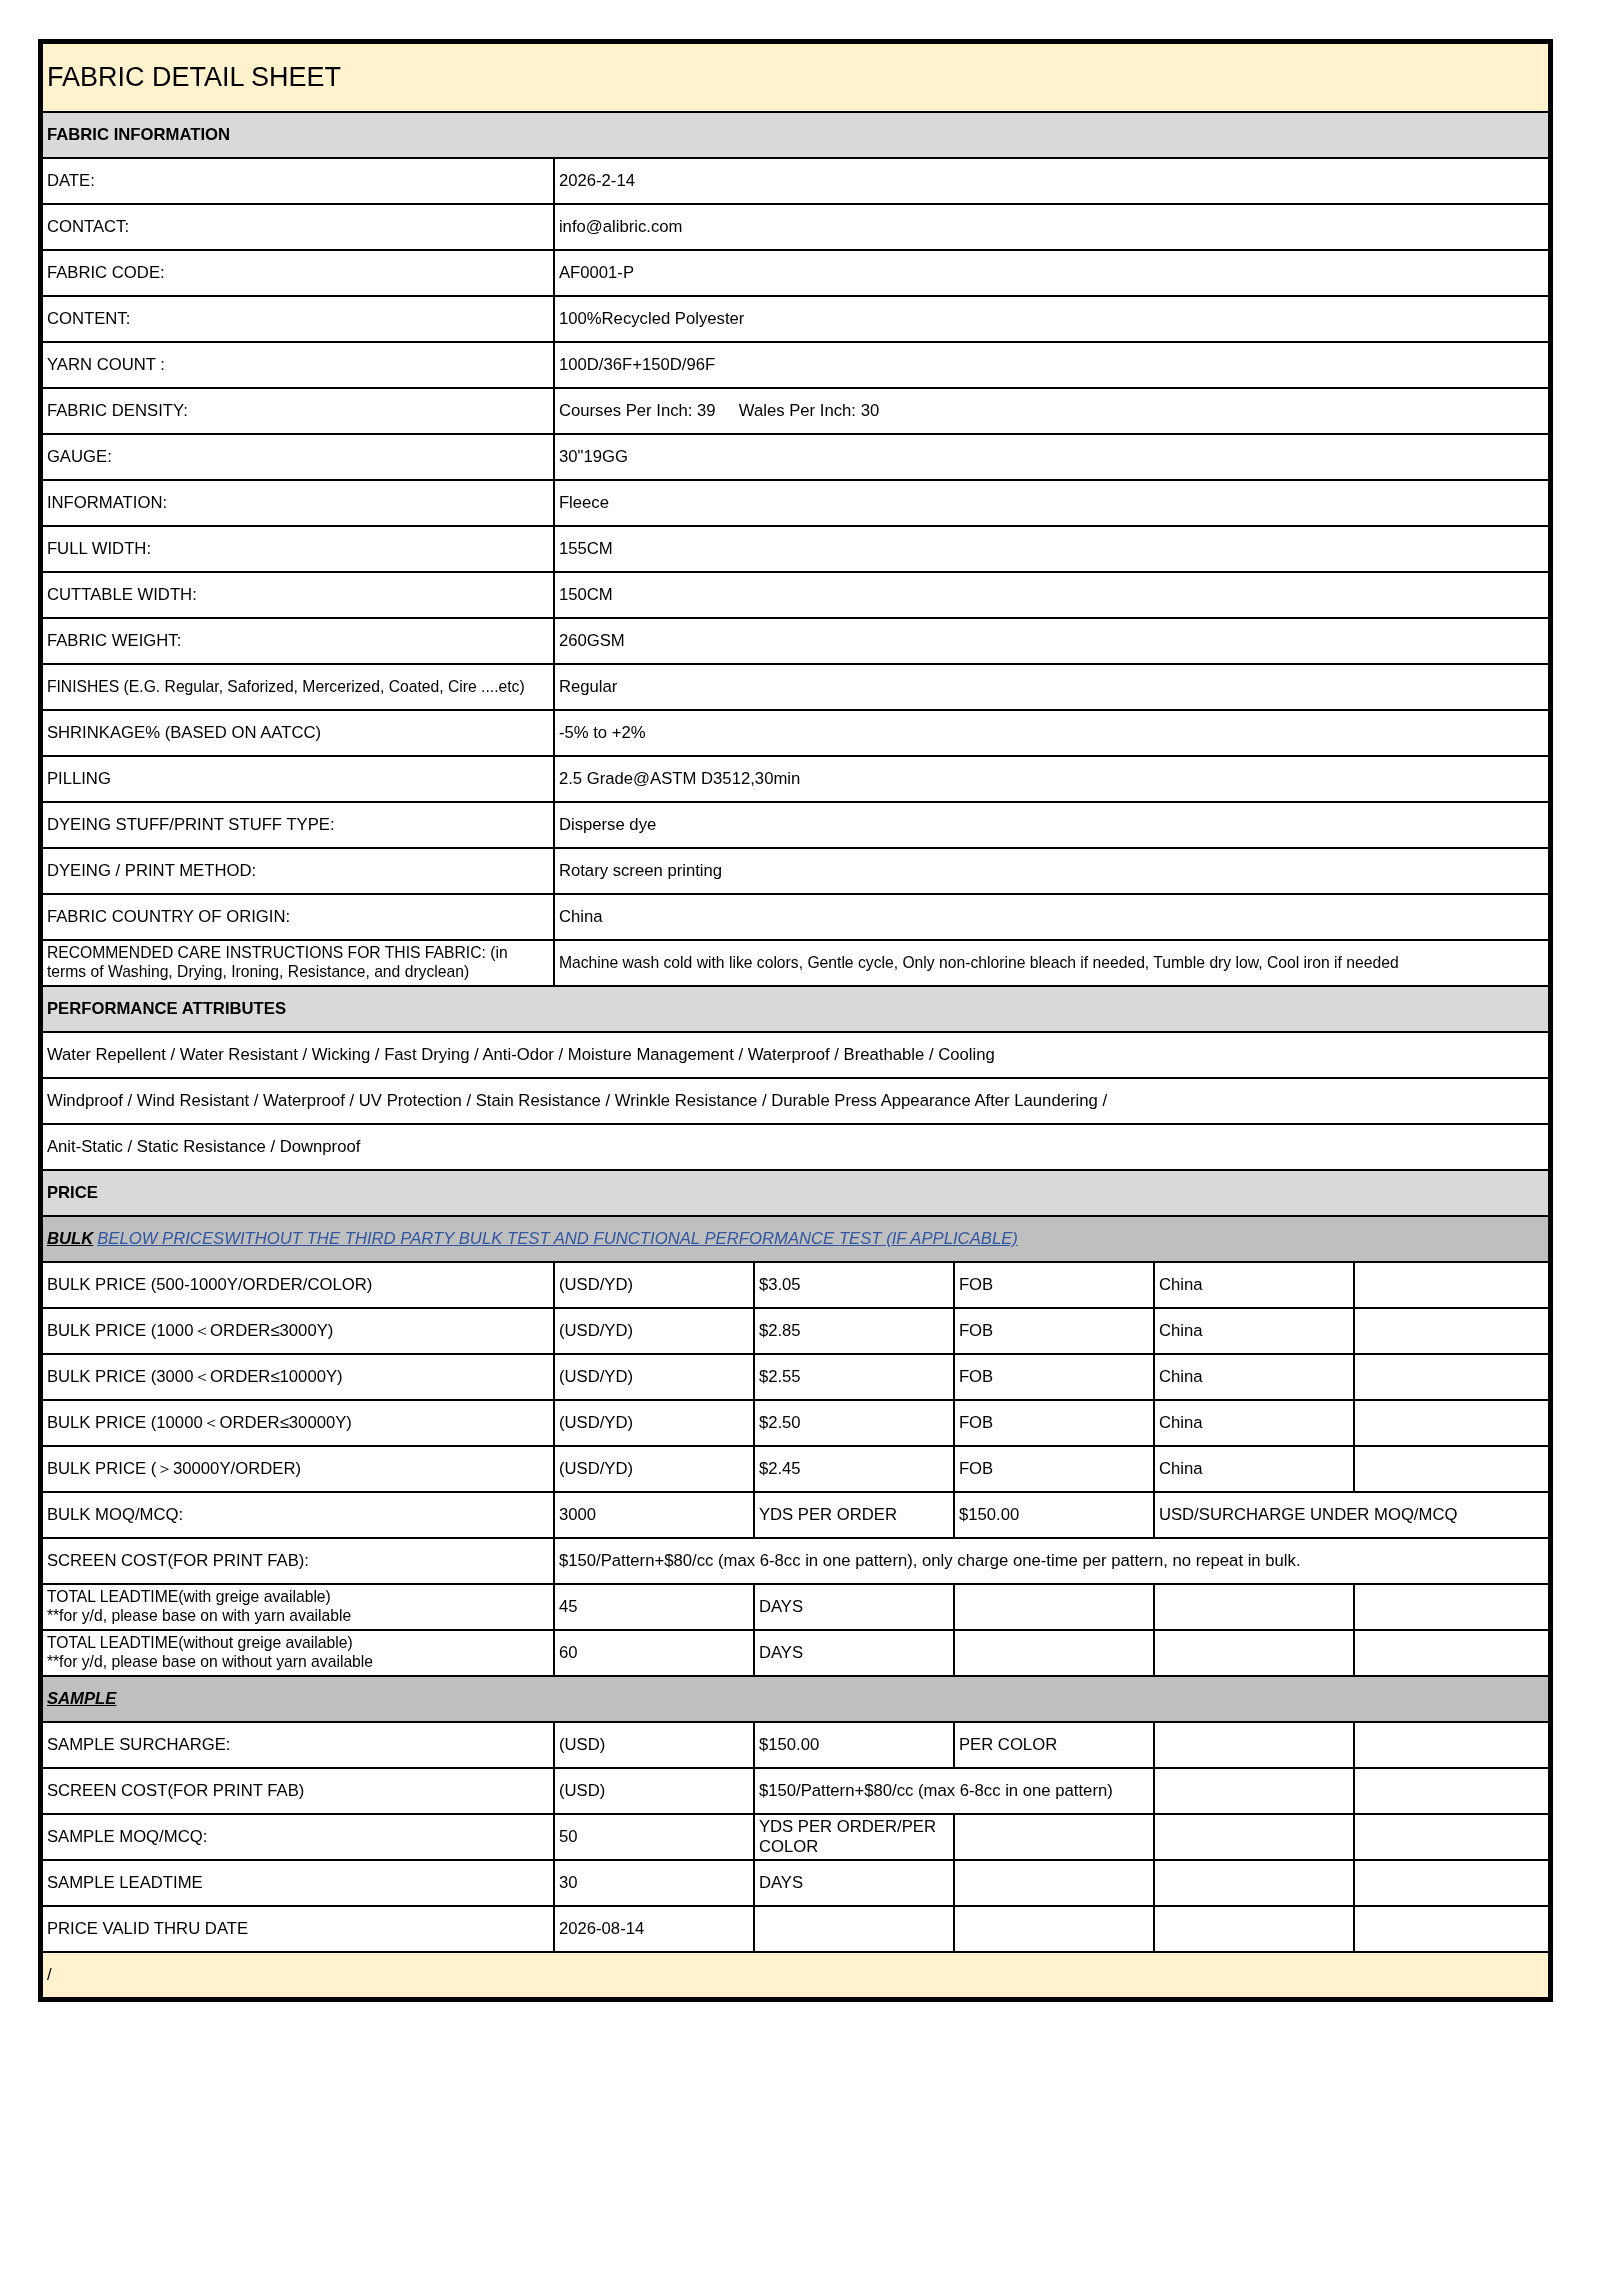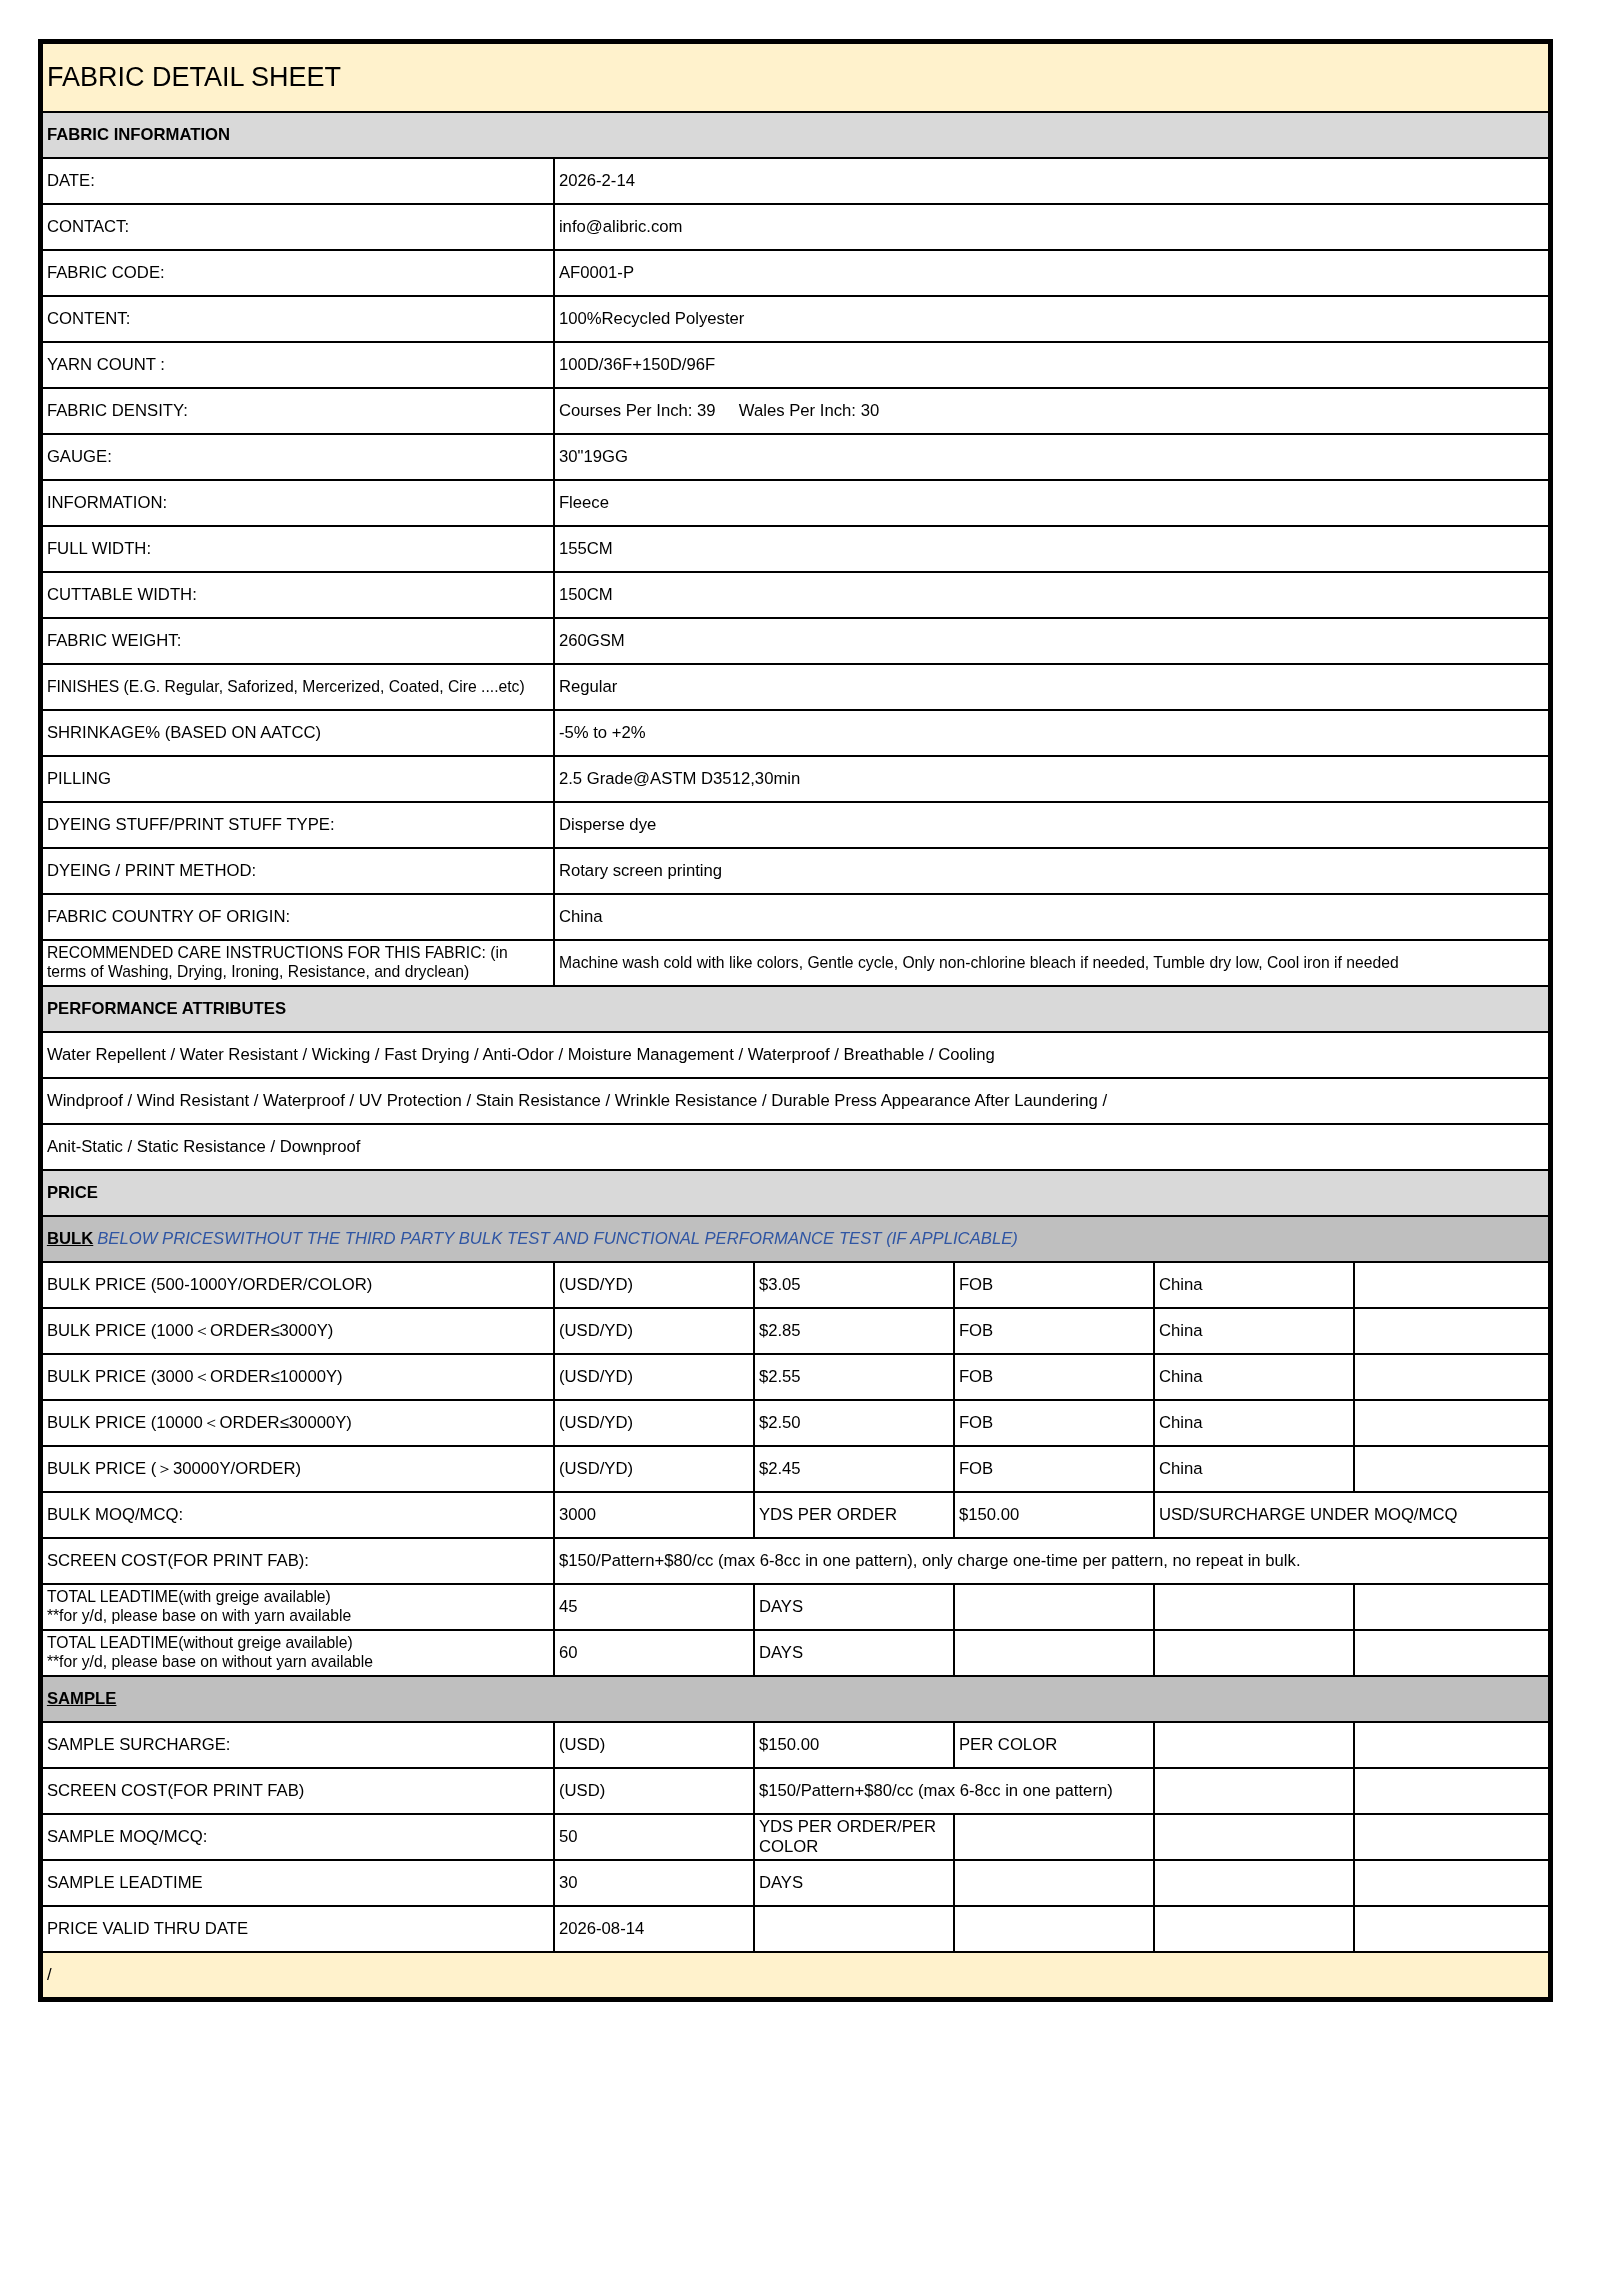--- a/index.html
+++ b/index.html
@@ -5,22 +5,22 @@
   html, body { margin:0; padding:0; background:#ffffff; }
   body { width:1621px; height:2292px; position:relative; font-family:"Liberation Sans", sans-serif; color:#000; }
   .sheet { position:absolute; left:38px; top:39px; width:1515px; border:3.9px solid #000; box-sizing:border-box; }
   table { border-collapse:collapse; width:100%; table-layout:fixed; }
   td { border:2px solid #000; padding:0 3.9px; font-size:16.7px; height:44px; vertical-align:middle; line-height:1.2; overflow:hidden; }
   tr.title td { height:67px; background:#fff2cc; font-size:27px; font-weight:normal; border-bottom:2.9px solid #000; }
   tr.section td { background:#d9d9d9; font-weight:bold; font-size:16.7px; }
   tr.section2 td { background:#bfbfbf; font-weight:bold; font-size:16.7px; }
   tr.footer td { background:#fff2cc; }
   .val { font-weight:normal; }
-  .bulk-label { text-decoration:underline; font-weight:bold; }
-  .bulk-note { color:#2f55a3; font-style:italic; font-weight:normal; margin-left:3.9px; }
+  .bulk-label { text-decoration:underline; font-weight:bold;font-style:italic; }
+  .bulk-note { color:#2f55a3; font-style:italic; font-weight:normal; text-decoration:underline; margin-left:3.9px; }
   .small { font-size:15.7px; }
 </style>
 </head>
 <body>
 
 <div class="sheet">
 <table>
   <colgroup>
     <col style="width:512px">
         <col style="width:200px">

